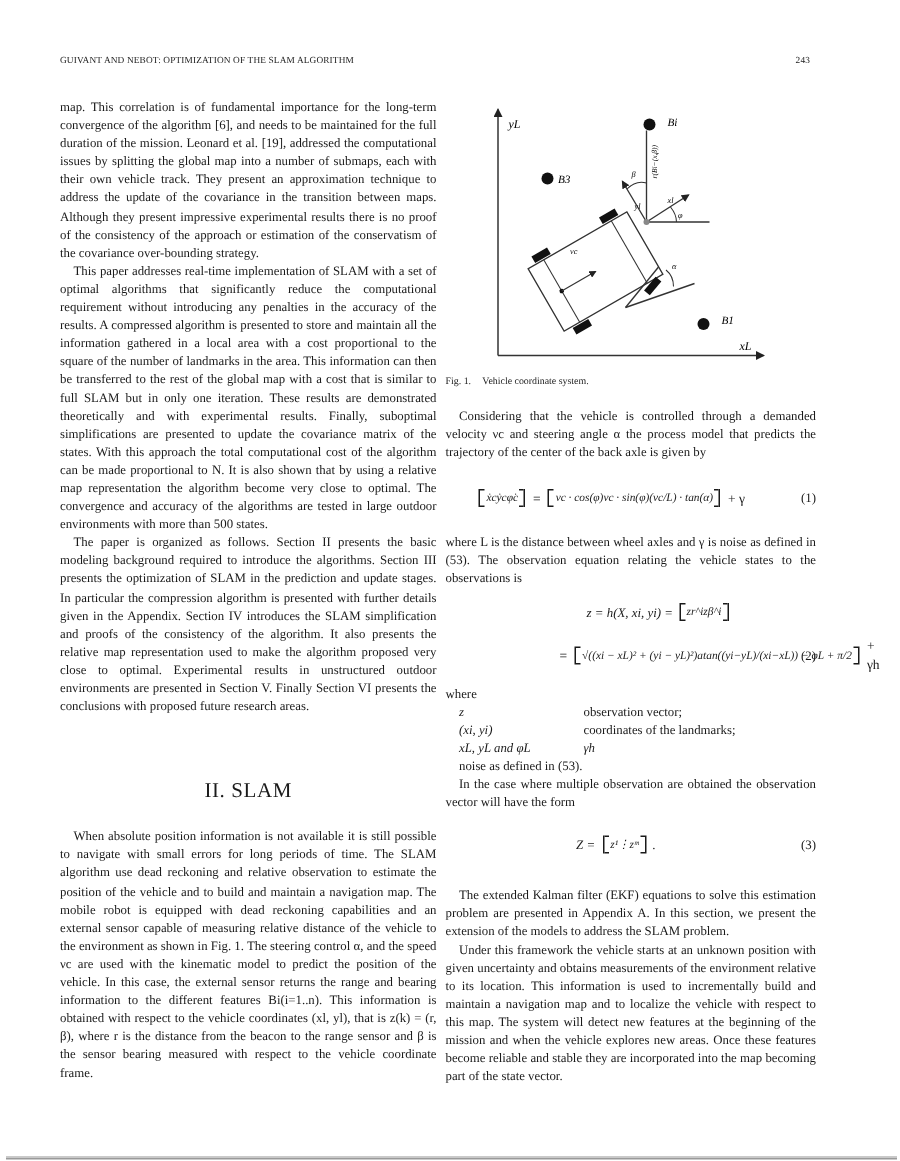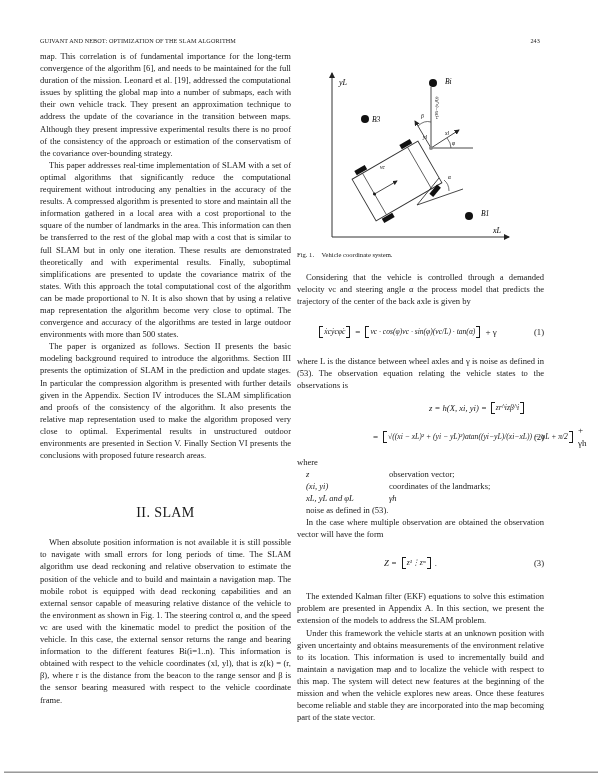--- a/index.html
+++ b/index.html
@@ -3,21 +3,21 @@
 <meta charset="utf-8">
 <style>
   html, body { margin: 0; padding: 0; background: #ffffff; }
   body { width: 600px; height: 774px; position: relative; overflow: hidden;
          font-family: "Liberation Serif", "DejaVu Serif", serif; color: #1a1a1a; }
   .header { position: absolute; top: 37px; left: 40px; width: 500px; height: 12px;
             font-size: 6.2px; letter-spacing: 0.1px; }
   .header .title { position: absolute; left: 0; top: 0; }
   .header .pageno { position: absolute; right: 0; top: 0; }
   .col { position: absolute; font-size: 8.55px; line-height: 12.1px; text-align: justify; }
-  .col-left { left: 40px; top: 50px; width: 251px; }
+  .col-left { left: 40px; top: 65px; width: 251px; }
   .col-right { left: 297px; top: 63px; width: 247px; }
   .col p { margin: 0; text-indent: 9px; }
   .col p.noindent { text-indent: 0; }
   .section-heading { text-align: center; margin: 46px 0 17px 0; font-size: 14px; letter-spacing: 0.4px; }
   .math { font-style: italic; font-family: "Liberation Serif", serif; }
   .figure { position: relative; width: 247px; height: 186px; }
   .figure svg { position: absolute; left: 0; top: 0; }
   .fig-caption { font-size: 6.6px; margin-top: 0; height: 14px; line-height: 12px; }
   .fig-caption .lbl { margin-right: 6px; }
   .eq { position: relative; height: 40px; margin: 5px 0 3px 0; }
@@ -125,21 +125,21 @@
         <span>(νc/L) · tan(α)</span>
       </span>
       <span class="op">+ γ</span>
     </div>
     <span class="eq-num">(1)</span>
   </div>
 
   <p class="noindent">where L is the distance between wheel axles and γ is noise as defined in (53). The observation equation relating the vehicle states to the observations is</p>
 
   <div class="eq" style="height:27px;margin-top:3px;margin-bottom:0">
-    <div class="eq-body" style="justify-content:flex-end;padding-left:56px">
+    <div class="eq-body" style="justify-content:center;padding-left:56px">
       <span class="math">z = h(X, xi, yi) =</span>
       <span class="bracket" style="margin-left:4px">
         <span>zr^i</span>
         <span>zβ^i</span>
       </span>
     </div>
   </div>
   <div class="eq" style="height:30px;margin-top:0">
     <div class="eq-body" style="justify-content:flex-start;padding-left:76px">
       <span class="op" style="margin-left:0">=</span>

